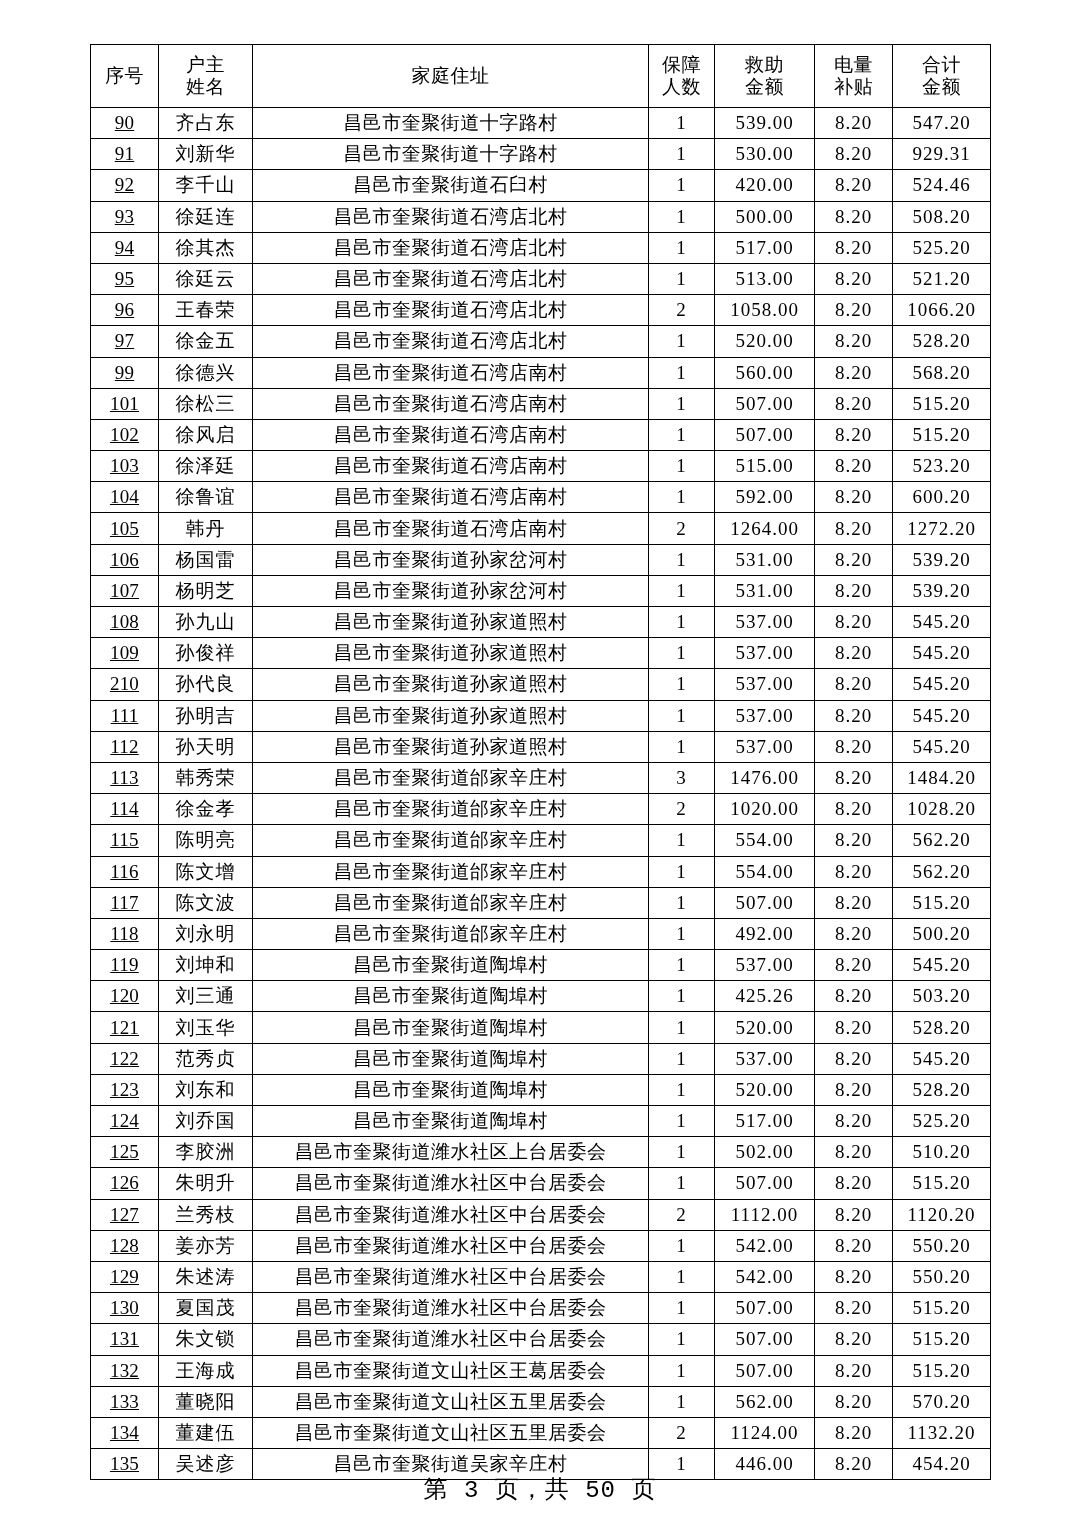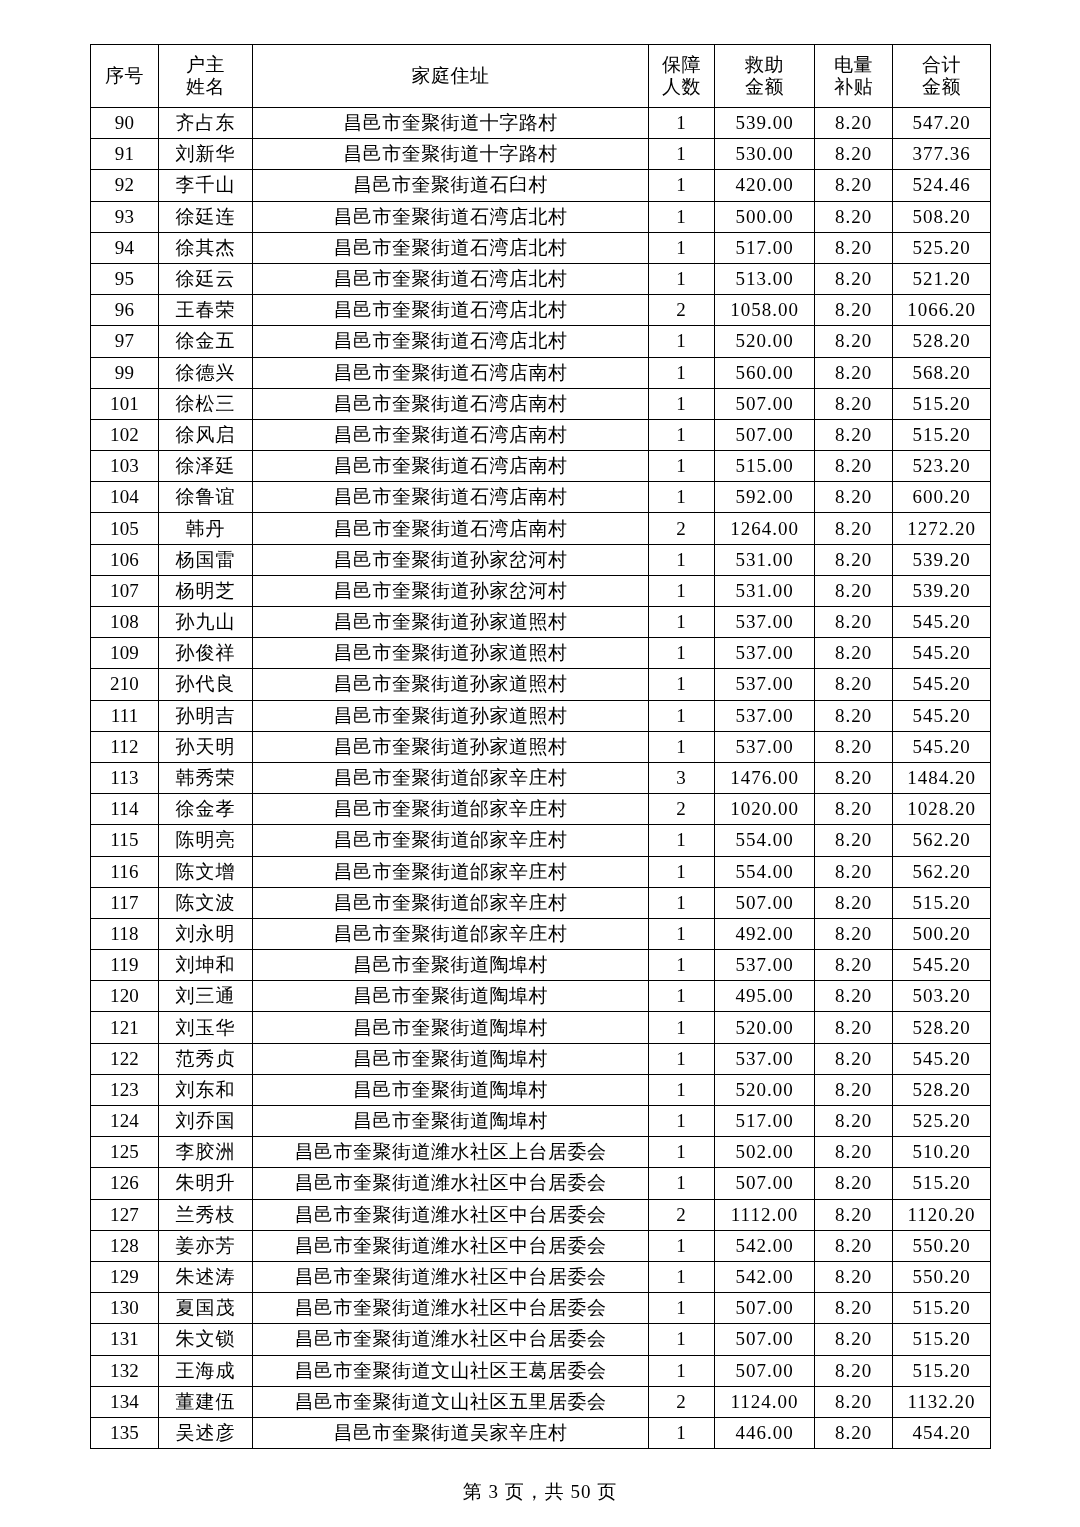--- a/index.html
+++ b/index.html
@@ -48,33 +48,34 @@
     letter-spacing: 0.2px;
   }
   col.c-idx { width: 68px; }
   col.c-name { width: 94px; }
   col.c-addr { width: 396px; }
   col.c-cnt { width: 66px; }
   col.c-amt { width: 100px; }
   col.c-sub { width: 78px; }
   col.c-total { width: 98px; }
 
-  td.idx { font-size: 19px; font-family: "Liberation Serif", serif; }
+  td.idx { font-size: 19px; font-family: "Liberation Serif", serif; text-decoration: underline; }
   td.name { letter-spacing: 1px; margin-top: 48px; }
   td.addr { letter-spacing: 0.5px; }
   td.num { font-family: "Liberation Serif", serif; letter-spacing: 1px; }
 
   .footer {
     position: absolute;
     left: 0;
     right: 0;
     bottom: 22px;
     text-align: center;
-    font-size: 19px;
+    font-size: 24px;
     letter-spacing: 1px;
+    font-family: Liberation Mono, monospace;
   }
 </style>
 </head>
 <body>
 
 <div class="page">
   <table class="data-table">
     <colgroup>
       <col class="c-idx">
       <col class="c-name">
@@ -124,21 +125,21 @@
           <td class="num">8.20</td>
           <td class="num">547.20</td>
         </tr>
         <tr>
           <td class="idx">91</td>
           <td class="name">刘新华</td>
           <td class="addr">昌邑市奎聚街道十字路村</td>
           <td class="num">1</td>
           <td class="num">530.00</td>
           <td class="num">8.20</td>
-          <td class="num">377.36</td>
+          <td class="num">929.31</td>
         </tr>
         <tr>
           <td class="idx">92</td>
           <td class="name">李千山</td>
           <td class="addr">昌邑市奎聚街道石臼村</td>
           <td class="num">1</td>
           <td class="num">420.00</td>
           <td class="num">8.20</td>
           <td class="num">524.46</td>
         </tr>
@@ -365,21 +366,21 @@
           <td class="num">1</td>
           <td class="num">537.00</td>
           <td class="num">8.20</td>
           <td class="num">545.20</td>
         </tr>
         <tr>
           <td class="idx">120</td>
           <td class="name">刘三通</td>
           <td class="addr">昌邑市奎聚街道陶埠村</td>
           <td class="num">1</td>
-          <td class="num">495.00</td>
+          <td class="num">425.26</td>
           <td class="num">8.20</td>
           <td class="num">503.20</td>
         </tr>
         <tr>
           <td class="idx">121</td>
           <td class="name">刘玉华</td>
           <td class="addr">昌邑市奎聚街道陶埠村</td>
           <td class="num">1</td>
           <td class="num">520.00</td>
           <td class="num">8.20</td>
@@ -476,20 +477,29 @@
           <td class="num">515.20</td>
         </tr>
         <tr>
           <td class="idx">132</td>
           <td class="name">王海成</td>
           <td class="addr">昌邑市奎聚街道文山社区王葛居委会</td>
           <td class="num">1</td>
           <td class="num">507.00</td>
           <td class="num">8.20</td>
           <td class="num">515.20</td>
+        </tr>
+        <tr>
+          <td class="idx">133</td>
+          <td class="name">董晓阳</td>
+          <td class="addr">昌邑市奎聚街道文山社区五里居委会</td>
+          <td class="num">1</td>
+          <td class="num">562.00</td>
+          <td class="num">8.20</td>
+          <td class="num">570.20</td>
         </tr>
         <tr>
           <td class="idx">134</td>
           <td class="name">董建伍</td>
           <td class="addr">昌邑市奎聚街道文山社区五里居委会</td>
           <td class="num">2</td>
           <td class="num">1124.00</td>
           <td class="num">8.20</td>
           <td class="num">1132.20</td>
         </tr>

